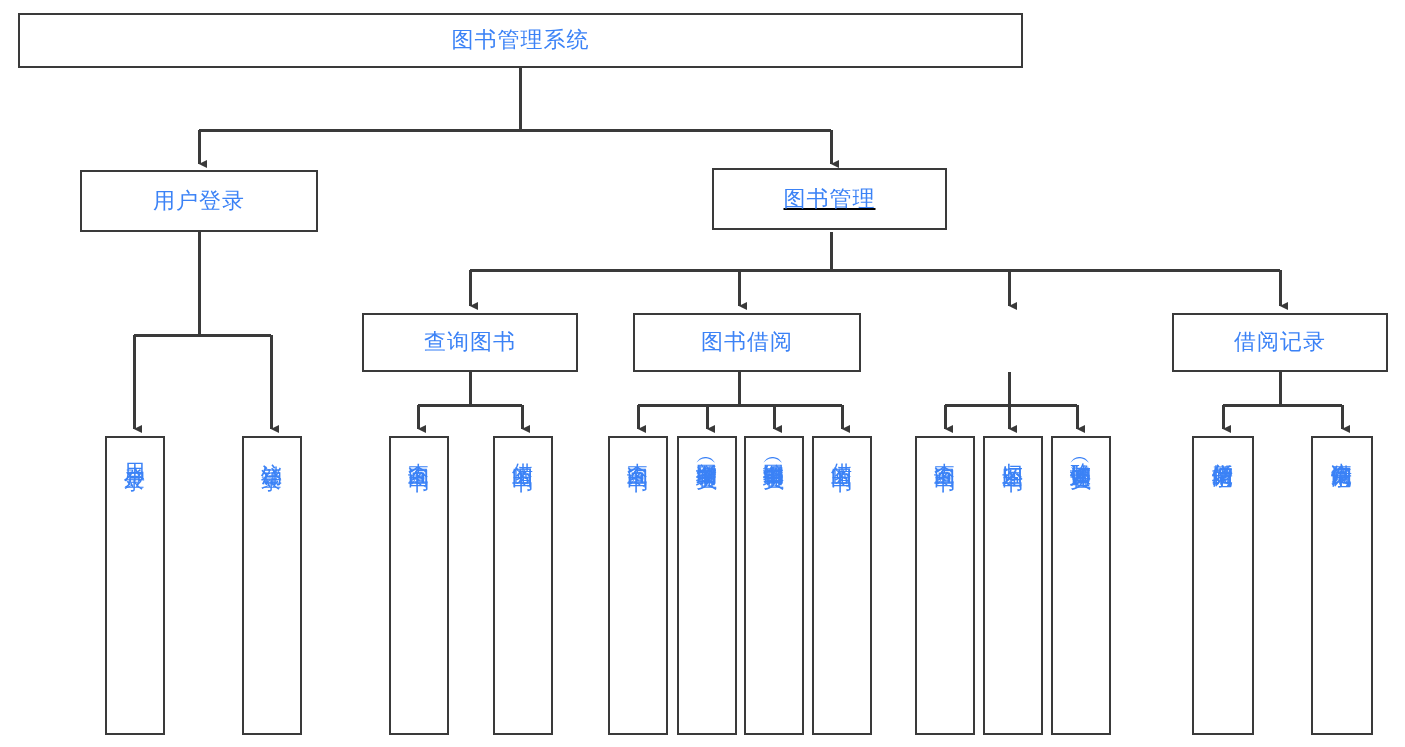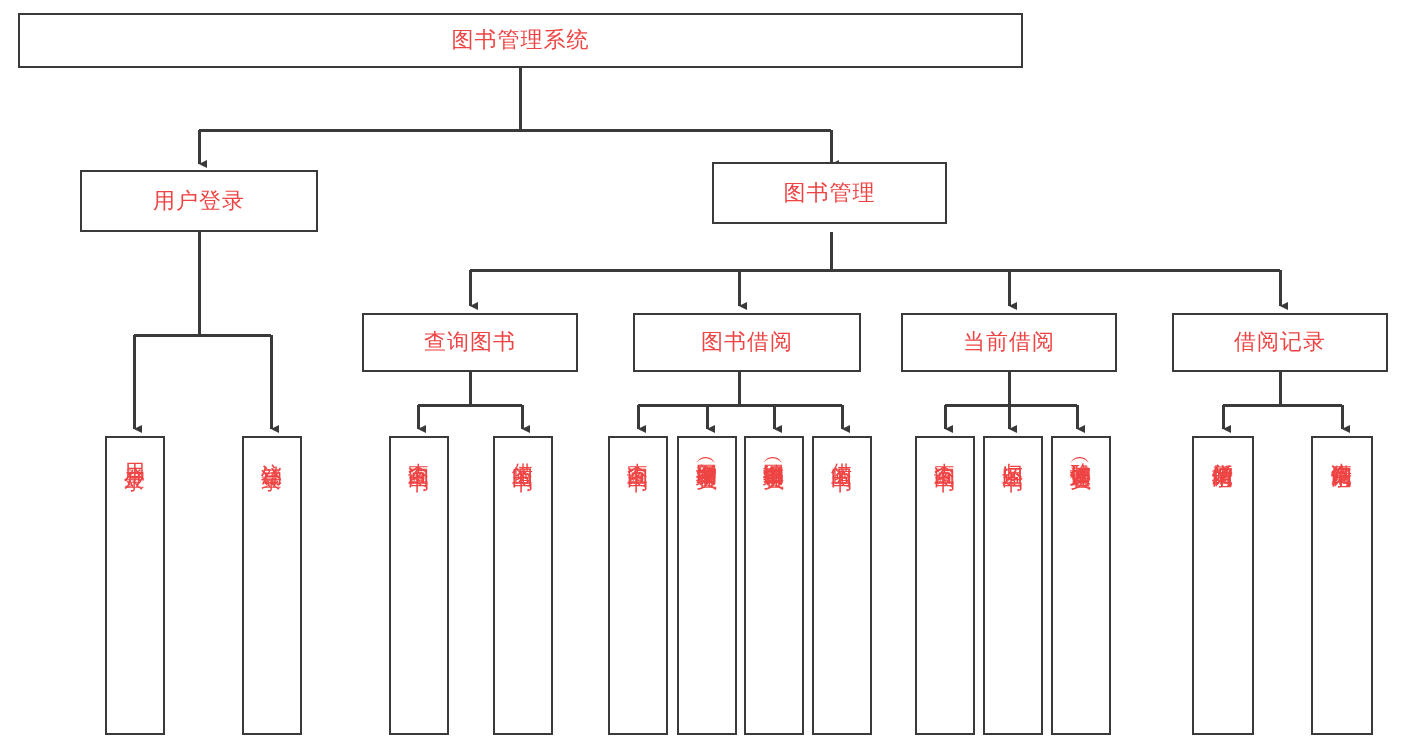--- a/index.html
+++ b/index.html
@@ -30,21 +30,21 @@
     position: absolute;
     box-sizing: border-box;
     background: #ffffff;
     border: 2px solid #3a3a3a;
     display: flex;
     align-items: center;
     justify-content: center;
     z-index: 2;
   }
   .node .label {
-    color: #ef4444;
+    color: #3b82f6;
     font-size: 22px;
     line-height: 1.12;
     letter-spacing: 1px;
     white-space: nowrap;
     text-align: center;
   }
   
   .node.horiz .label {
     writing-mode: horizontal-tb;
   }
@@ -134,33 +134,30 @@
     </g>
   </svg>
 
   <div class="node horiz" style="left:18px; top:13px; width:1005px; height:55px;">
     <span class="label">图书管理系统</span>
   </div>
 
   <div class="node horiz" style="left:80px; top:170px; width:238px; height:62px;">
     <span class="label">用户登录</span>
   </div>
-  <div class="node horiz" style="left:712px; top:162px; width:235px; height:62px;">
+  <div class="node horiz" style="left:712px; top:168px; width:235px; height:62px;text-decoration:underline;">
     <span class="label">图书管理</span>
   </div>
 
   <div class="node horiz" style="left:362px; top:313px; width:216px; height:59px;">
     <span class="label">查询图书</span>
   </div>
   <div class="node horiz" style="left:633px; top:313px; width:228px; height:59px;">
     <span class="label">图书借阅</span>
   </div>
-  <div class="node horiz" style="left:901px; top:313px; width:216px; height:59px;">
-    <span class="label">当前借阅</span>
-  </div>
   <div class="node horiz" style="left:1172px; top:313px; width:216px; height:59px;">
     <span class="label">借阅记录</span>
   </div>
 
   <div class="node vert" style="left:105px; top:436px; width:60px; height:299px;">
     <span class="label">用户登录</span>
   </div>
   <div class="node vert" style="left:242px; top:436px; width:60px; height:299px;">
     <span class="label">注销登录</span>
   </div>

